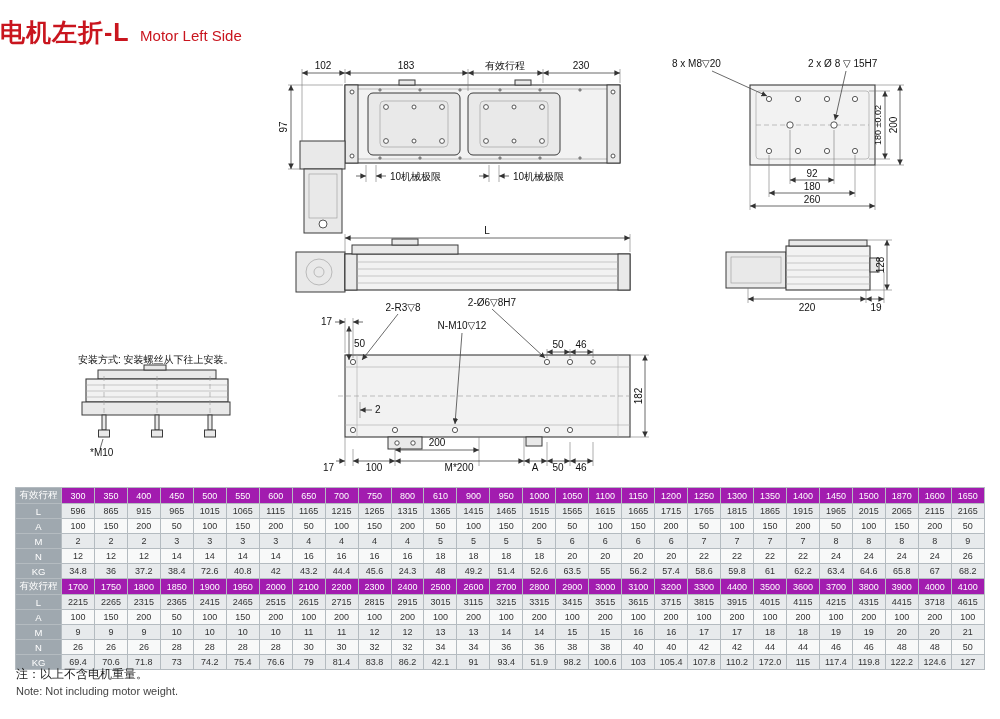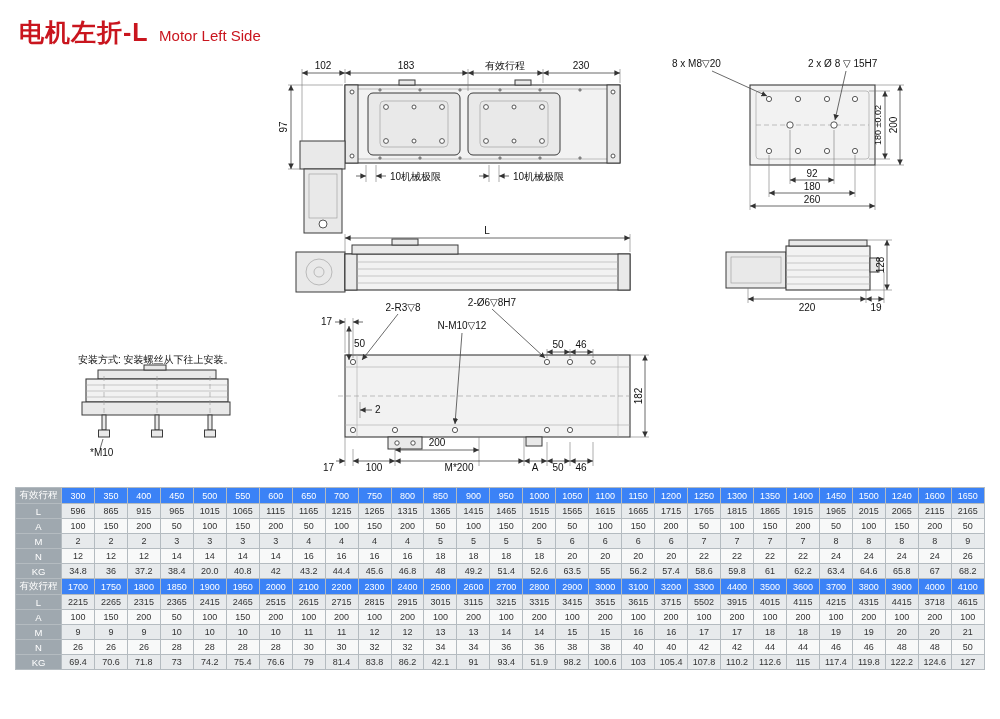--- a/index.html
+++ b/index.html
@@ -1,19 +1,19 @@
 <!DOCTYPE html>
 <html><head>
 <meta charset="utf-8">
 <style>
   html,body{margin:0;padding:0;background:#fff;}
   #page{position:relative;width:1000px;height:719px;background:#ffffff;overflow:hidden;
         font-family:"Liberation Sans","DejaVu Sans",sans-serif;}
   
-  #title{position:absolute;left:19px;top:16px;white-space:nowrap;}
+  #title{position:absolute;left:0;top:16px;white-space:nowrap;}
   #title .zh{font-size:25px;font-weight:bold;color:#c9151e;letter-spacing:1px;}
   #title .en{font-size:15px;color:#c9151e;margin-left:6px;}
   
   #draw{position:absolute;left:0;top:0;}
   .body{fill:#f2f2f2;stroke:#3a3a3a;stroke-width:1.1;}
   .part{fill:#e9e9e9;stroke:#3a3a3a;stroke-width:1;}
   .inl{fill:none;stroke:#999;stroke-width:.6;}
   .fin{stroke:#aaa;stroke-width:.6;}
   .dim{stroke:#444;stroke-width:.8;fill:none;}
   .ext{stroke:#777;stroke-width:.6;}
@@ -23,21 +23,21 @@
   text.s{text-anchor:start;} text.e{text-anchor:end;} text.sm{font-size:9px;}
   text.zh{font-size:10px;}
   
   #specwrap{position:absolute;left:15px;top:487px;width:970px;}
   table.spec{border-collapse:collapse;table-layout:fixed;width:970px;}
   table.spec td{border:1px solid #b4bbc0;text-align:center;font-size:9px;color:#333;
                 height:12px;padding:1px 0;overflow:hidden;white-space:nowrap;}
   table.spec col.c0{width:46px;}
   tr.plain td{background:#f8f9f9;}
   tr.shade td{background:#e7eaec;}
-  tr.stroke-row td{background:#3b82f6;color:#fff;}
+  tr.stroke-row td{background:#a21caf;color:#fff;}
   table.spec td.lbl{background:#9fa8af;color:#fff;font-size:9.5px;}
   
   #notes{position:absolute;left:16px;top:666px;color:#222;}
   #notes .nzh{font-size:12px;}
   #notes .nen{font-size:11px;color:#444;margin-top:2px;}
 </style>
 </head>
 <body>
 
 <div id="page">
@@ -395,35 +395,35 @@
             <td>350</td>
             <td>400</td>
             <td>450</td>
             <td>500</td>
             <td>550</td>
             <td>600</td>
             <td>650</td>
             <td>700</td>
             <td>750</td>
             <td>800</td>
-            <td>850</td>
+            <td>610</td>
             <td>900</td>
             <td>950</td>
             <td>1000</td>
             <td>1050</td>
             <td>1100</td>
             <td>1150</td>
             <td>1200</td>
             <td>1250</td>
             <td>1300</td>
             <td>1350</td>
             <td>1400</td>
             <td>1450</td>
             <td>1500</td>
-            <td>1240</td>
+            <td>1870</td>
             <td>1600</td>
             <td>1650</td>
           </tr>
           <tr class="shade">
             <td class="lbl">L</td>
             <td>596</td>
             <td>865</td>
             <td>915</td>
             <td>965</td>
             <td>1015</td>
@@ -543,27 +543,27 @@
             <td>24</td>
             <td>24</td>
             <td>26</td>
           </tr>
           <tr class="shade">
             <td class="lbl">KG</td>
             <td>34.8</td>
             <td>36</td>
             <td>37.2</td>
             <td>38.4</td>
-            <td>20.0</td>
+            <td>72.6</td>
             <td>40.8</td>
             <td>42</td>
             <td>43.2</td>
             <td>44.4</td>
             <td>45.6</td>
-            <td>46.8</td>
+            <td>24.3</td>
             <td>48</td>
             <td>49.2</td>
             <td>51.4</td>
             <td>52.6</td>
             <td>63.5</td>
             <td>55</td>
             <td>56.2</td>
             <td>57.4</td>
             <td>58.6</td>
             <td>59.8</td>
@@ -620,21 +620,21 @@
             <td>2815</td>
             <td>2915</td>
             <td>3015</td>
             <td>3115</td>
             <td>3215</td>
             <td>3315</td>
             <td>3415</td>
             <td>3515</td>
             <td>3615</td>
             <td>3715</td>
-            <td>5502</td>
+            <td>3815</td>
             <td>3915</td>
             <td>4015</td>
             <td>4115</td>
             <td>4215</td>
             <td>4315</td>
             <td>4415</td>
             <td>3718</td>
             <td>4615</td>
           </tr>
           <tr class="plain">
@@ -746,26 +746,30 @@
             <td>42.1</td>
             <td>91</td>
             <td>93.4</td>
             <td>51.9</td>
             <td>98.2</td>
             <td>100.6</td>
             <td>103</td>
             <td>105.4</td>
             <td>107.8</td>
             <td>110.2</td>
-            <td>112.6</td>
+            <td>172.0</td>
             <td>115</td>
             <td>117.4</td>
             <td>119.8</td>
             <td>122.2</td>
             <td>124.6</td>
             <td>127</td>
           </tr>
         </tbody>
     </table>
   </div>
 
+  <div id="notes">
+    <div class="nzh">注：以上不含电机重量。</div>
+    <div class="nen">Note: Not including motor weight.</div>
+  </div>
 
 </div>
 
 </body></html>

